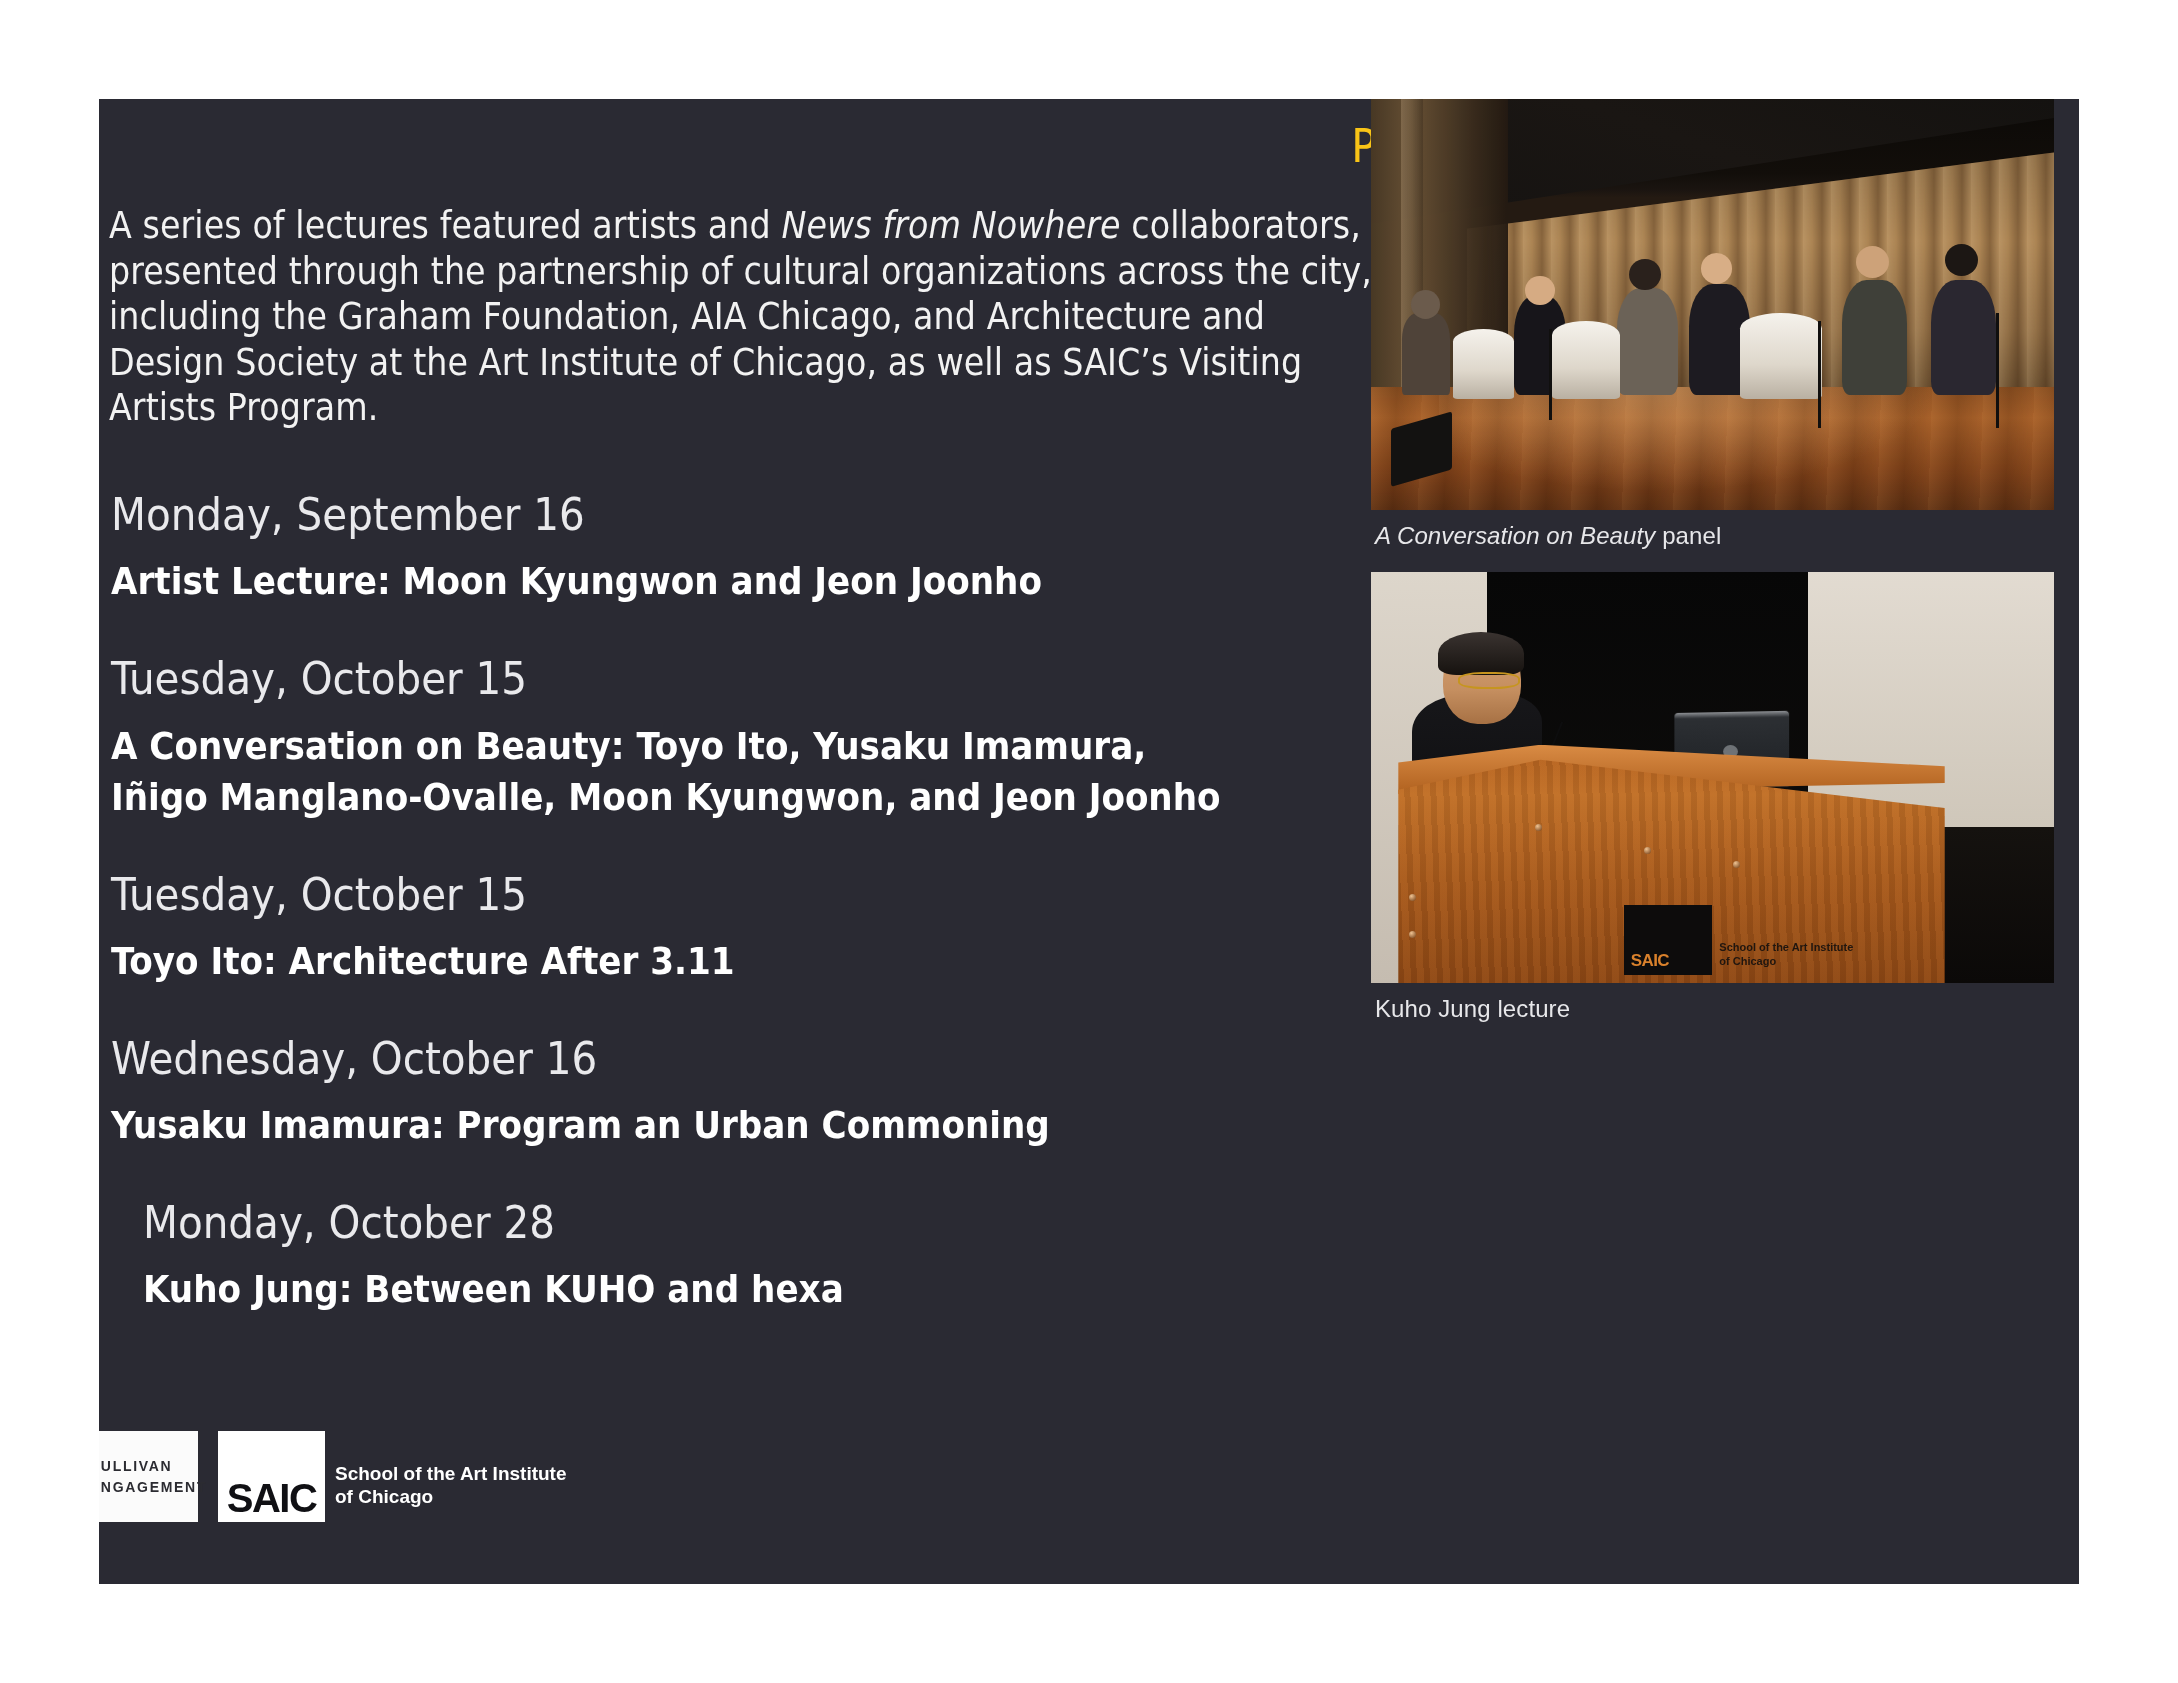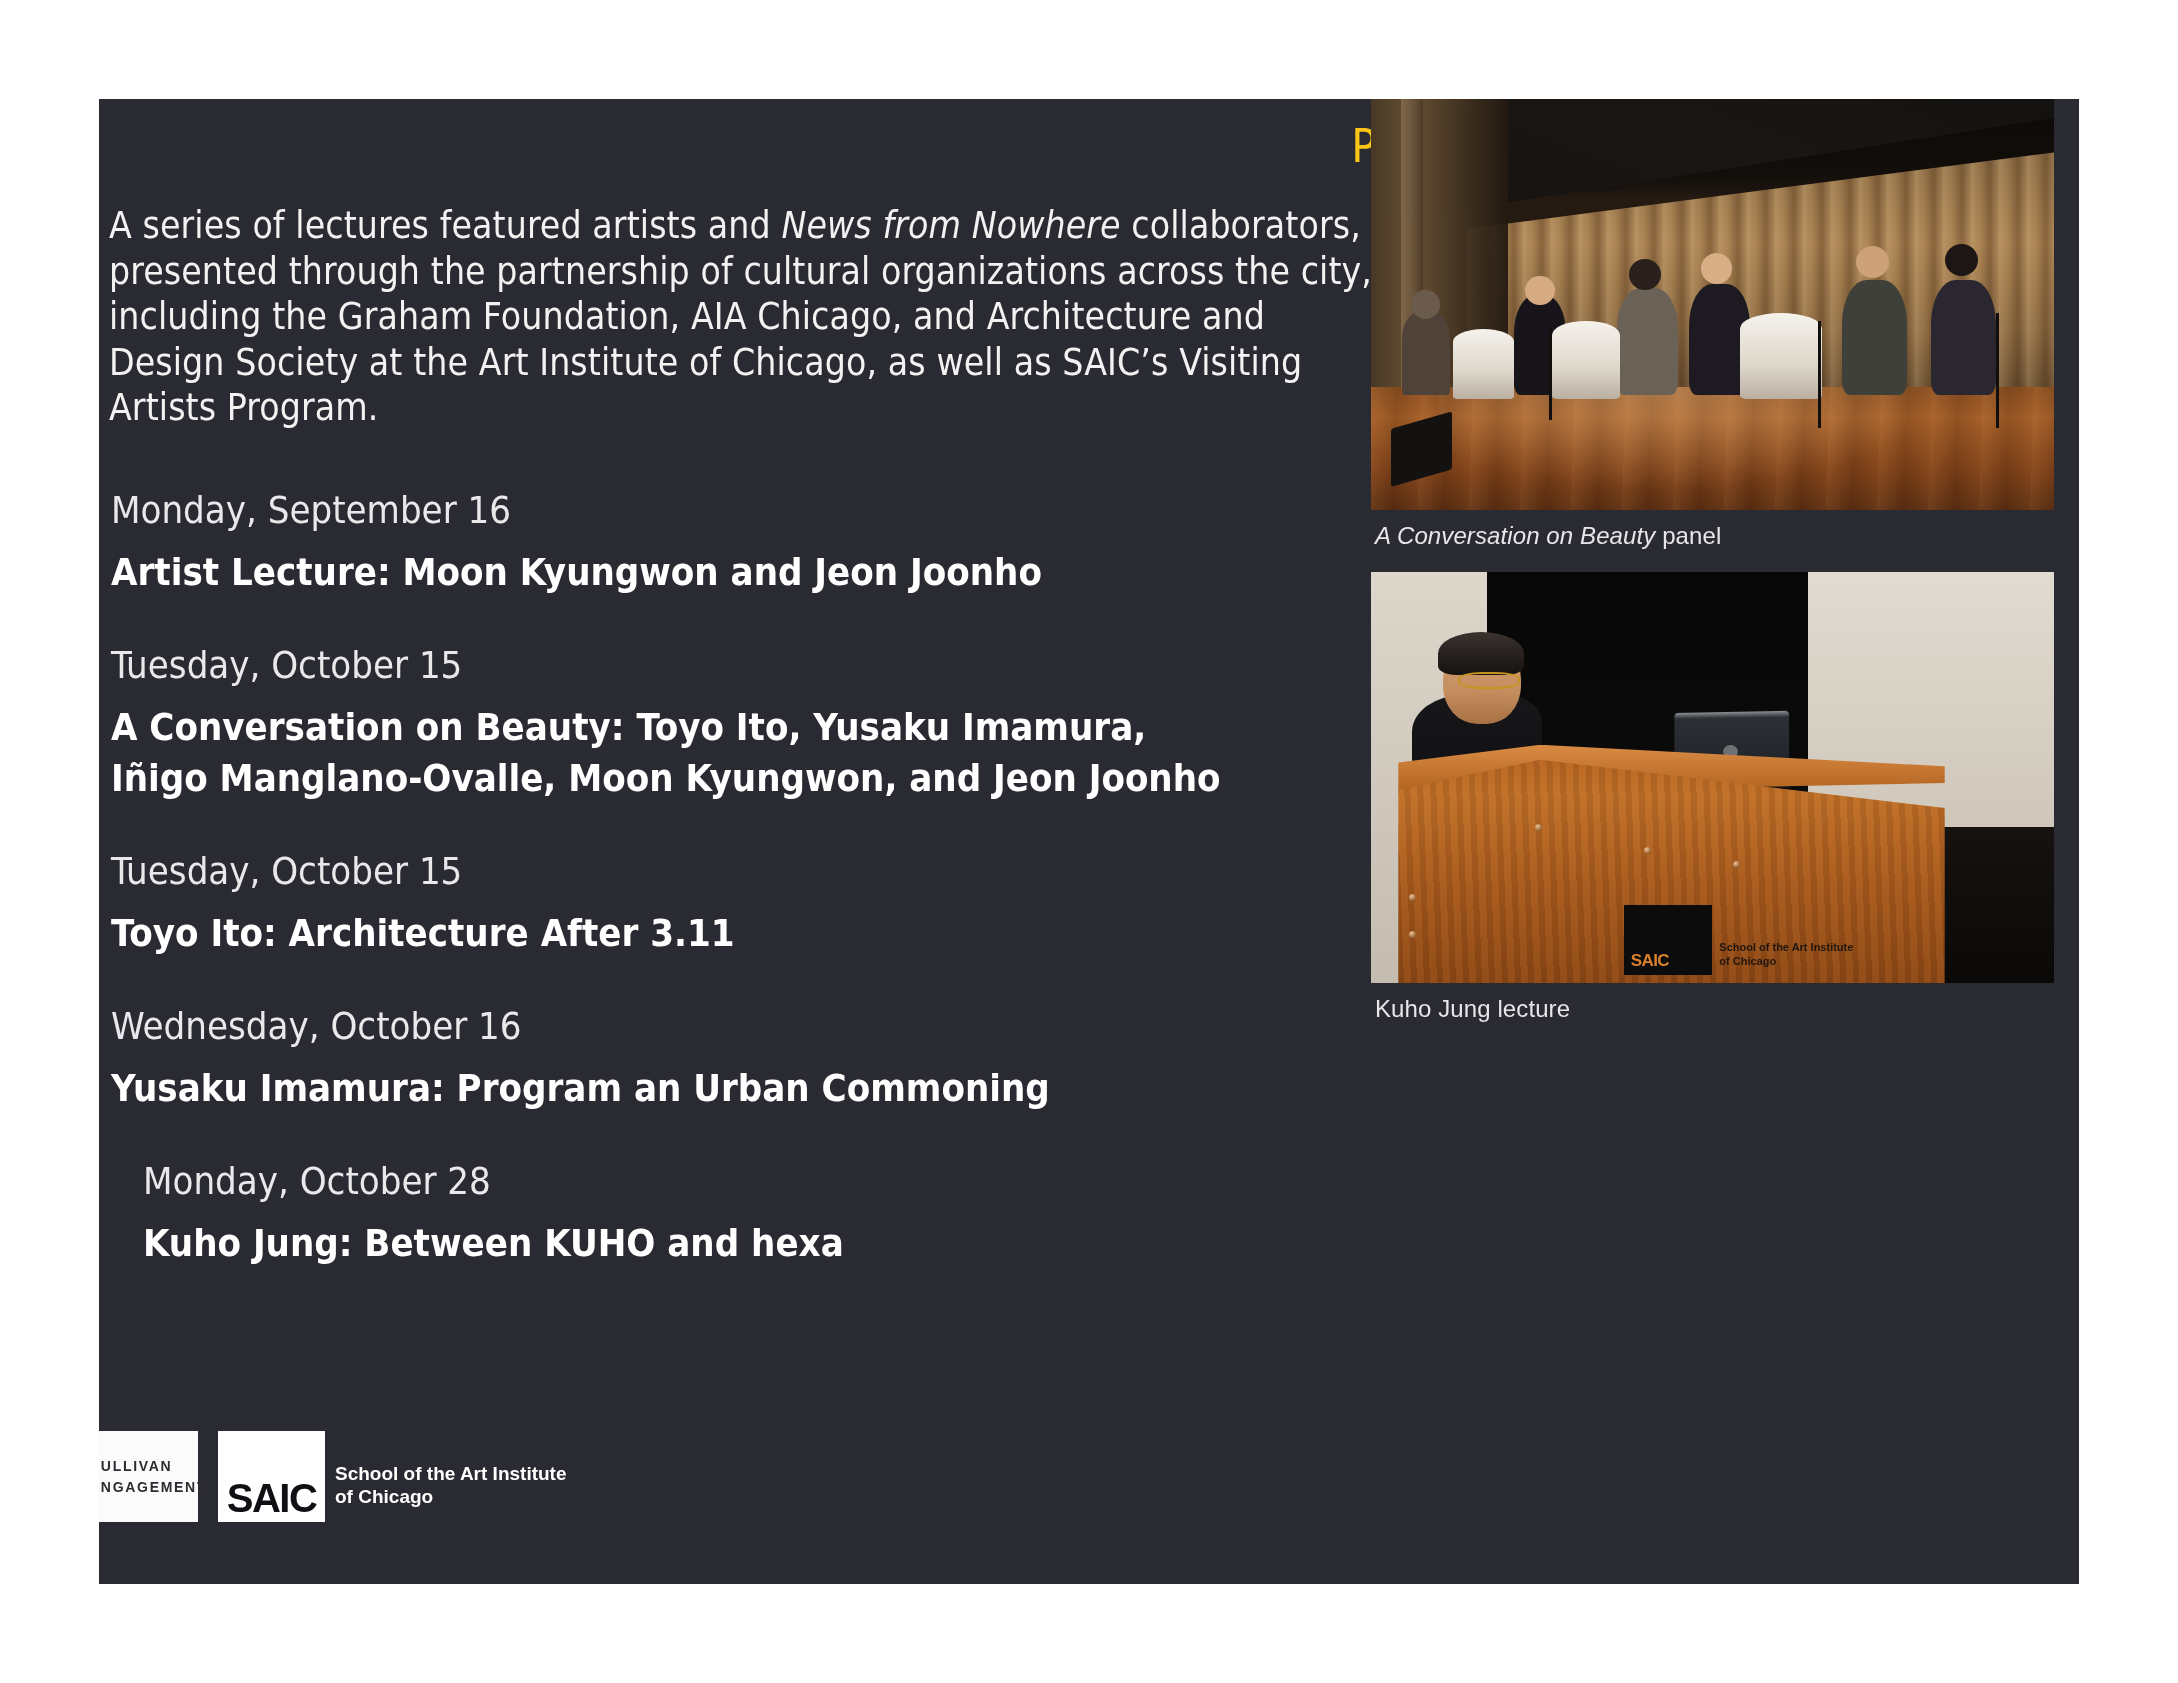--- a/index.html
+++ b/index.html
@@ -57,21 +57,21 @@
   .events {
     position: absolute;
     left: 12px;
     top: 386px;
     width: 1218px;
   }
   .event { margin-bottom: 42px; }
   .event:last-child { margin-bottom: 0; margin-left: 32px; }
   .ev-date {
     color: #e9e9ec;
-    font-size: 38px;
+    font-size: 45px;
     line-height: 1.32;
     font-weight: 400;
     font-family: "DejaVu Sans Condensed", "Liberation Sans Narrow", "Liberation Sans", sans-serif;
     font-stretch: condensed;
     white-space: nowrap;
   }
   .ev-title {
     color: #ffffff;
     font-size: 38px;
     line-height: 1.34;

